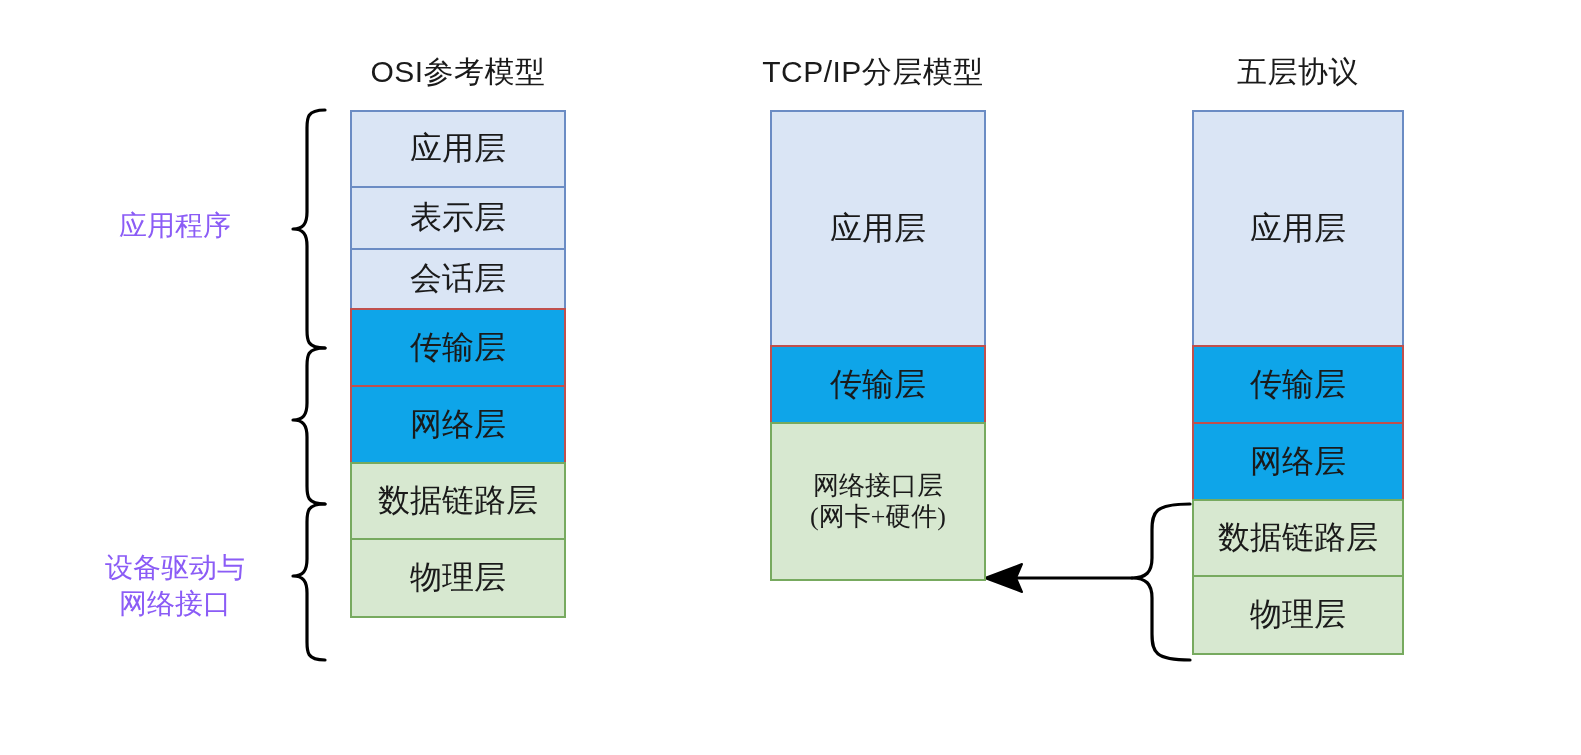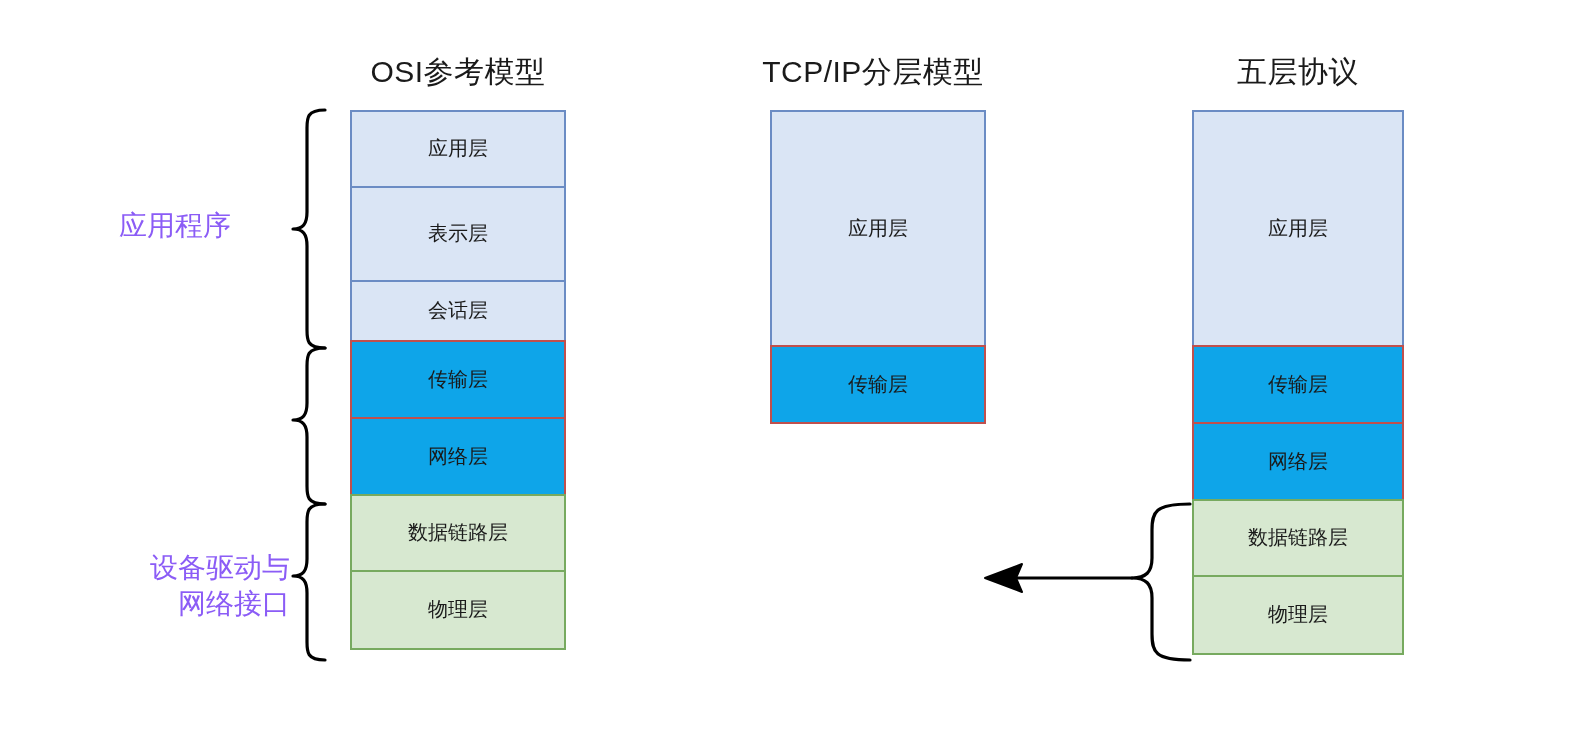--- a/index.html
+++ b/index.html
@@ -45,21 +45,21 @@
   #stack-osi   { left: 350px; top: 110px; width: 216px; height: 550px; }
   #stack-tcpip { left: 770px; top: 110px; width: 216px; height: 550px; }
   #stack-five  { left: 1192px; top: 110px; width: 212px; height: 550px; }
 
   .layer {
     box-sizing: border-box;
     display: flex;
     align-items: center;
     justify-content: center;
     text-align: center;
-    font-size: 20px;
+    font-size: 32px;
     color: #1a1a1a;
     line-height: 1.18;
     border-style: solid;
     border-width: 2px;
     margin-bottom: -2px;
   }
   .layer:last-child { margin-bottom: 0; }
 
   .layer.blue  { background: #dae5f5; border-color: #6b8cc4; }
   .layer.red   { background: #0ea5e9; border-color: #c0504d; }
@@ -76,21 +76,21 @@
   .group-label {
     position: absolute;
     text-align: center;
     font-size: 28px;
     color: #8b5cf6;
     line-height: 1.3;
     white-space: pre-line;
   }
   #grouplabel-0 { left: 60px; top: 208px; width: 230px; }
   #grouplabel-1 { left: 60px; top: 404px; width: 230px; }
-  #grouplabel-2 { left: 60px; top: 550px; width: 230px; text-align: right; }
+  #grouplabel-2 { left: 60px; top: 550px; width: 230px; }
 
   
   .overlay {
     position: absolute;
     left: 0; top: 0;
     width: 1581px;
     height: 755px;
     pointer-events: none;
   }
 </style>
@@ -102,31 +102,33 @@
   <div class="col-title" id="title-osi">OSI参考模型</div>
   <div class="col-title" id="title-five">五层协议</div>
   <div class="col-title" id="title-tcpip">TCP/IP分层模型</div>
 
   <div class="group-label" id="grouplabel-0">应用程序</div>
   <div class="group-label" id="grouplabel-2">设备驱动与
 网络接口</div>
 
   <div class="stack" id="stack-osi">
     <div class="layer blue" style="height:78px">应用层</div>
-    <div class="layer blue" style="height:96px">表示层</div>
+    <div class="layer blue" style="height:64px">表示层</div>
     <div class="layer blue" style="height:62px">会话层</div>
     <div class="layer red" style="height:79px">传输层</div>
     <div class="layer red" style="height:79px">网络层</div>
     <div class="layer green" style="height:78px">数据链路层</div>
     <div class="layer green" style="height:80px">物理层</div>
   </div>
 
   <div class="stack" id="stack-tcpip">
     <div class="layer blue" style="height:237px">应用层</div>
     <div class="layer red" style="height:79px">传输层</div>
+    <div class="layer green two-line" style="height:159px; white-space:pre-line">网络接口层
+(网卡+硬件)</div>
   </div>
 
   <div class="stack" id="stack-five">
     <div class="layer blue" style="height:237px">应用层</div>
     <div class="layer red" style="height:79px">传输层</div>
     <div class="layer red" style="height:79px">网络层</div>
     <div class="layer green" style="height:78px">数据链路层</div>
     <div class="layer green" style="height:80px">物理层</div>
   </div>
 

